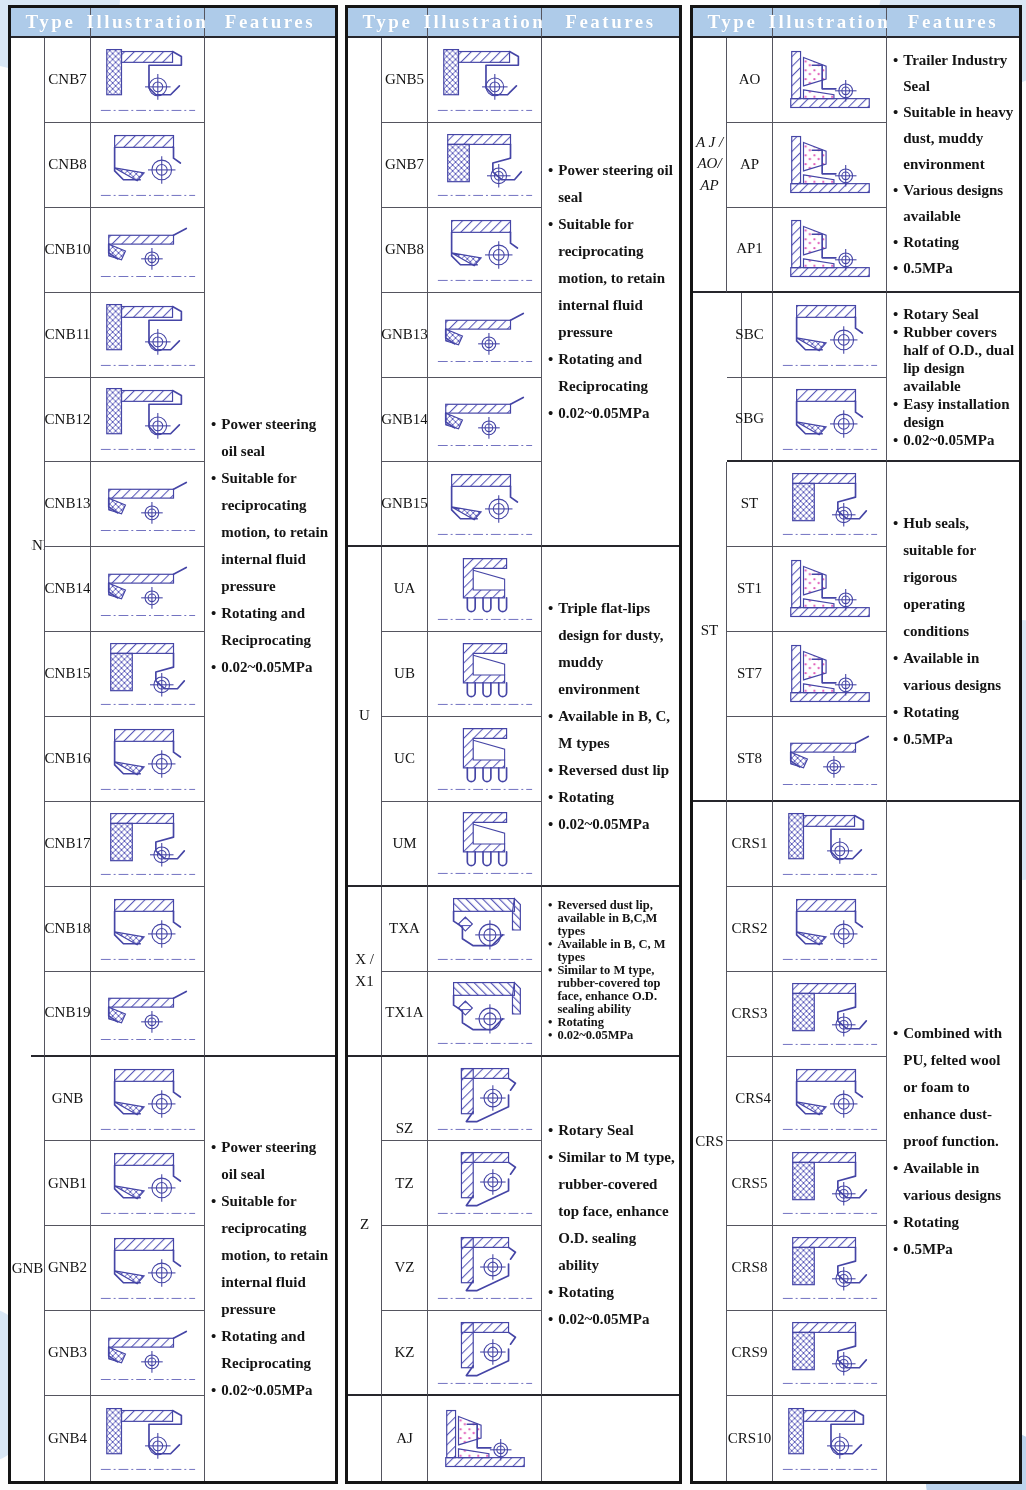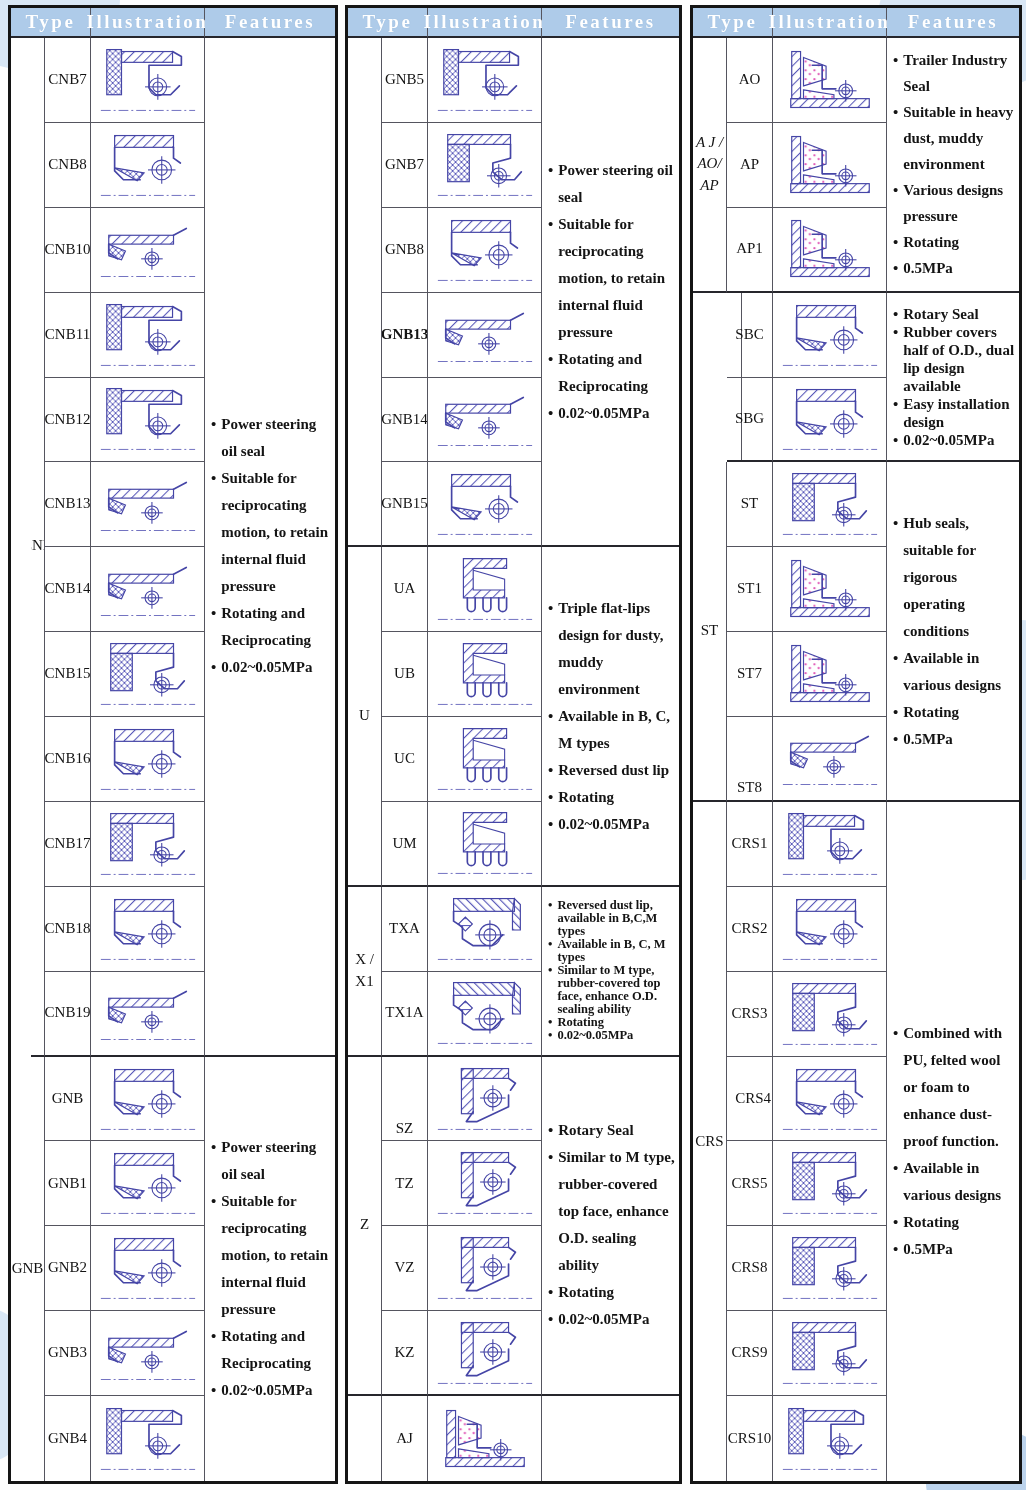--- a/index.html
+++ b/index.html
@@ -500,21 +500,21 @@
      <path class="ln2" d="M20 42 l23 13 7 -8 z" fill="url(#p-xhatch)"></path>
           <g>
     <circle class="ln3" cx="68" cy="44" r="10"></circle>
     <circle class="ln3" cx="68" cy="44" r="5.5"></circle>
     <line class="ln3" x1="54" y1="44" x2="82" y2="44"></line>
     <line class="ln3" x1="68" y1="30" x2="68" y2="58"></line>
           </g>
           <line class="cl" x1="6" y1="70" x2="102" y2="70"></line>
         </svg>
       </div>
-      <div class="cell type-cell" style="grid-area: 5 / 2; font-weight: bold;">
+      <div class="cell type-cell" style="grid-area: 5 / 2;">
         <div class="type-label">GNB13</div>
       </div>
       <div class="cell illus-cell" style="grid-area: 5 / 3;">
         <svg viewBox="0 0 108 78" xmlns="http://www.w3.org/2000/svg">
           <rect class="ln2" x="14" y="24" width="66" height="9" fill="url(#p-hatch)"></rect>
      <path class="ln" d="M80 24 l13 -7 M14 33 v9 l9 6"></path>
      <path class="ln2" d="M14 33 v12 l13 4 4 -9 z" fill="url(#p-xhatch)"></path>
           <g>
     <circle class="ln3" cx="58" cy="48" r="7"></circle>
     <circle class="ln3" cx="58" cy="48" r="3.9"></circle>
@@ -886,21 +886,21 @@
         <div class="feat-item">
           <span class="bu">•</span>
           <span>Trailer Industry Seal</span>
         </div>
         <div class="feat-item">
           <span class="bu">•</span>
           <span>Suitable in heavy dust, muddy environment</span>
         </div>
         <div class="feat-item">
           <span class="bu">•</span>
-          <span>Various designs pressure</span>
+          <span>Various designs available</span>
         </div>
         <div class="feat-item">
           <span class="bu">•</span>
           <span>Rotating</span>
         </div>
         <div class="feat-item">
           <span class="bu">•</span>
           <span>0.5MPa</span>
         </div>
       </div>
@@ -1009,21 +1009,21 @@
      <path class="ln2" d="M27 49 l31 5 v4 h-31 z" fill="url(#p-dots)"></path>
      <path class="ln" d="M36 24 h10 v24 h14"></path>
           <g>
     <circle class="ln3" cx="70" cy="50" r="7"></circle>
     <circle class="ln3" cx="70" cy="50" r="3.9"></circle>
     <line class="ln3" x1="59" y1="50" x2="81" y2="50"></line>
     <line class="ln3" x1="70" y1="39" x2="70" y2="61"></line>
           </g>
         </svg>
       </div>
-      <div class="cell type-cell group-end" style="grid-area: 10 / 2; align-items: flex-end;">
+      <div class="cell type-cell group-end" style="grid-area: 10 / 2;">
         <div class="type-label">ST8</div>
       </div>
       <div class="cell illus-cell group-end" style="grid-area: 10 / 3;">
         <svg viewBox="0 0 108 78" xmlns="http://www.w3.org/2000/svg">
           <rect class="ln2" x="14" y="24" width="66" height="9" fill="url(#p-hatch)"></rect>
      <path class="ln" d="M80 24 l13 -7 M14 33 v9 l9 6"></path>
      <path class="ln2" d="M14 33 v12 l13 4 4 -9 z" fill="url(#p-xhatch)"></path>
           <g>
     <circle class="ln3" cx="58" cy="48" r="7"></circle>
     <circle class="ln3" cx="58" cy="48" r="3.9"></circle>

